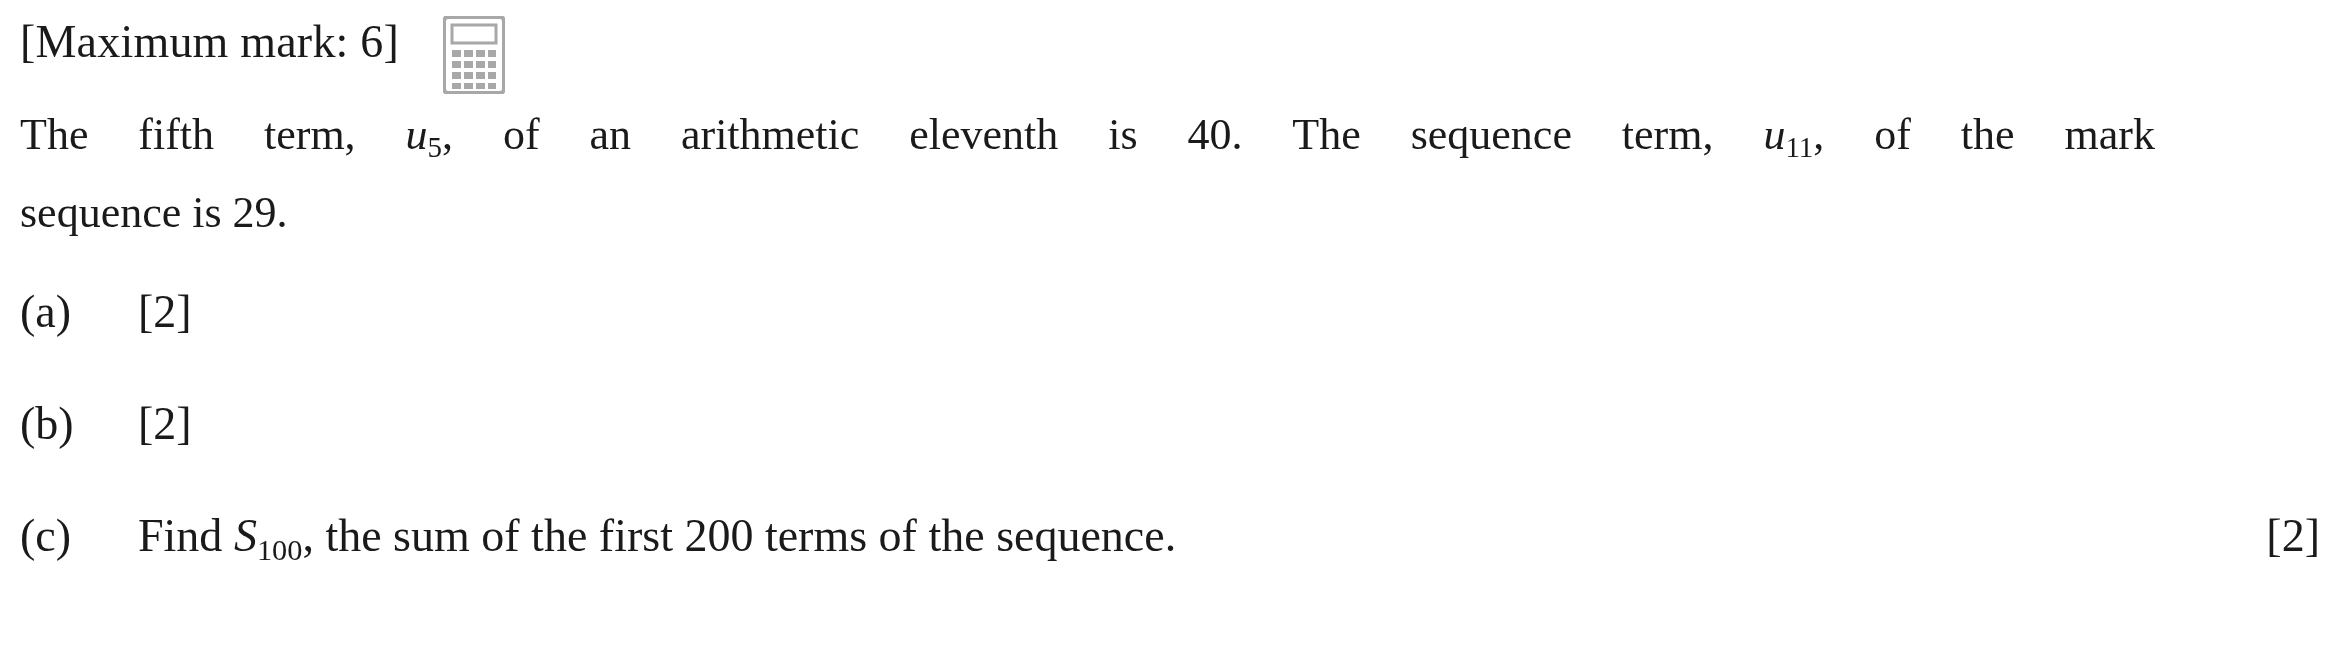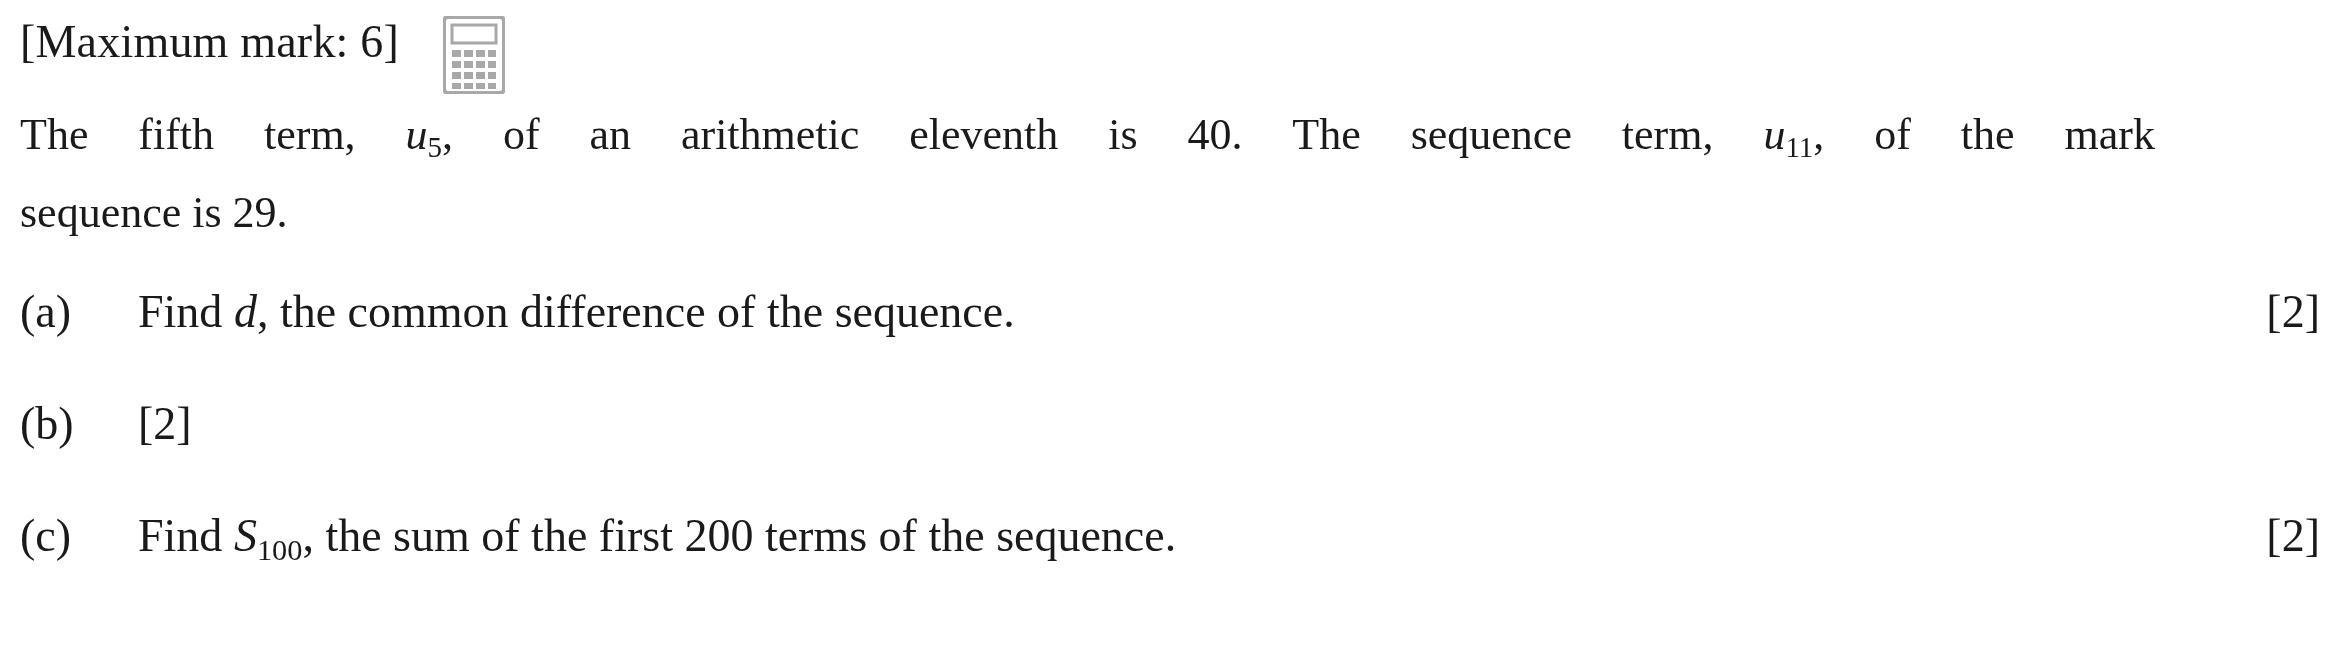--- a/index.html
+++ b/index.html
@@ -153,21 +153,20 @@
       <span>the</span>
       <span>mark</span>
     </div>
     <div class="line2">sequence is 29.</div>
   </div>
 
   <div class="parts">
 
     <div class="part">
       <div class="part-label">(a)</div>
-      <div class="part-text"><span>Find </span><span class="mi">d</span><span class="sub"></span><span>, the common difference of the sequence.</span></div>
       <div class="part-marks">[2]</div>
     </div>
 
     <div class="part">
       <div class="part-label">(b)</div>
       <div class="part-marks">[2]</div>
     </div>
 
     <div class="part">
       <div class="part-label">(c)</div>

